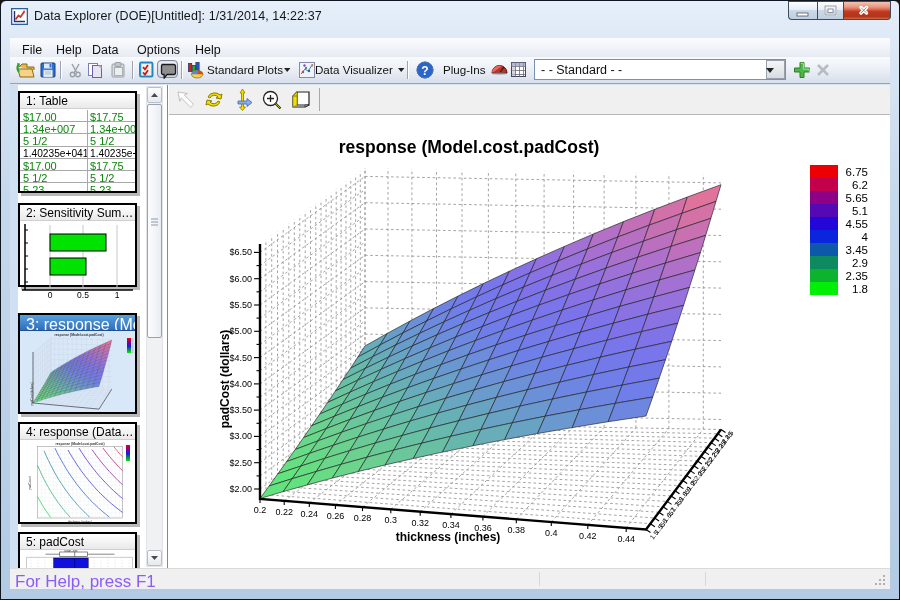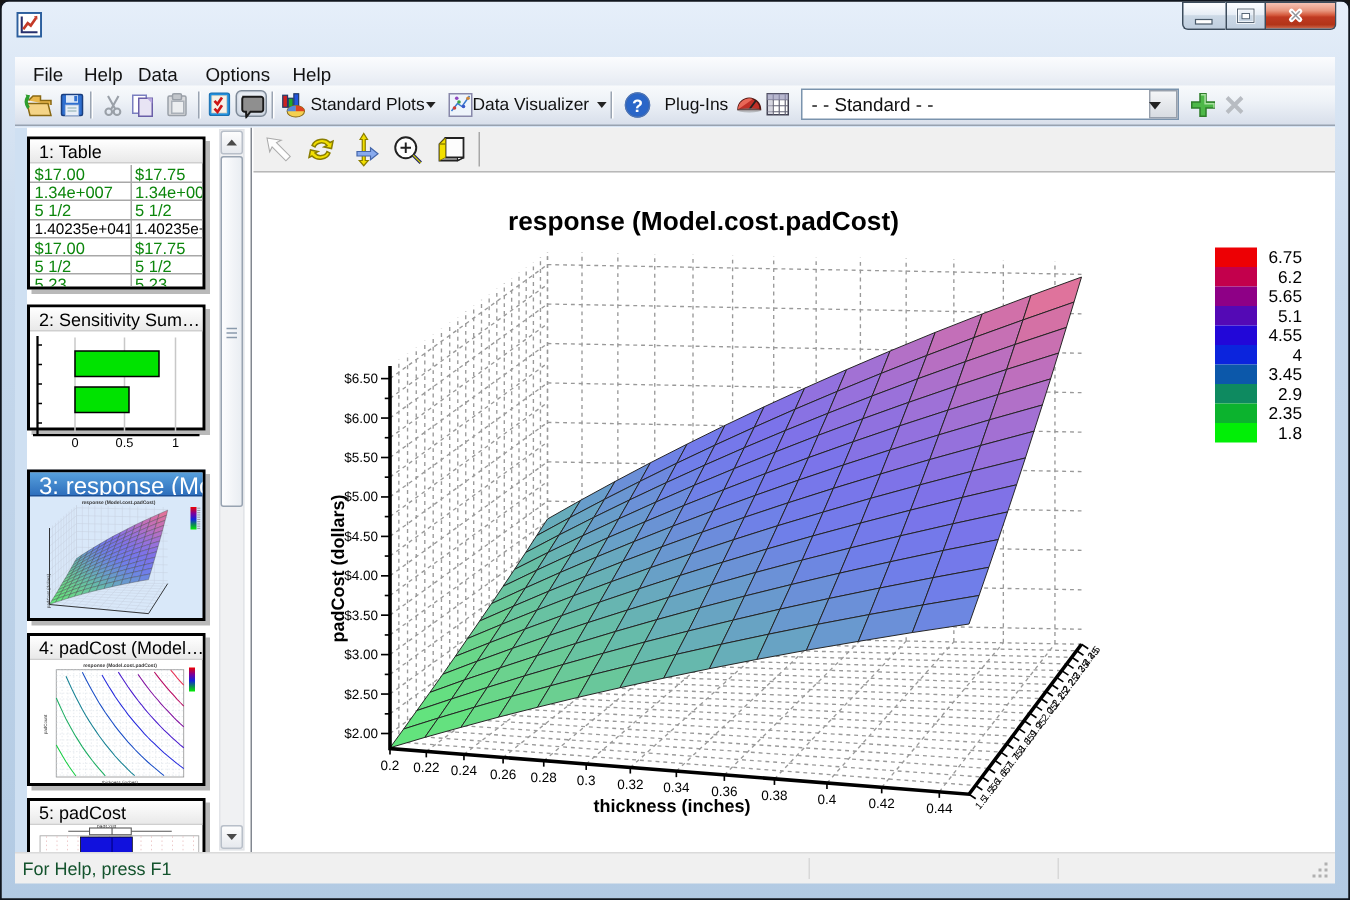--- a/index.html
+++ b/index.html
@@ -17,40 +17,41 @@
 #content{position:absolute;left:9px;right:9px;top:84px;bottom:31px;background:#fff;overflow:hidden}
 #sidestrip{position:absolute;left:0;top:0;bottom:0;width:8px;background:#cfe0f2}
 .panel{position:absolute;left:8px;width:119px;background:#fff;border:2px solid #000;box-shadow:3px 3px 0 #b9b9b9}
 .phead{height:16px;background:linear-gradient(180deg,#ffffff,#e9e9e9);border-bottom:1px solid #cfcfcf;font-size:12px;padding:1px 0 13px 6px;white-space:nowrap;overflow:hidden}
 .phead3{height:16px;background:linear-gradient(180deg,#57a0dc,#2e6fbd);border-bottom:1px solid #1d4f94;font-size:16px;color:#fff;padding:1px 0 0 6px;white-space:nowrap;overflow:hidden}
 #vscroll{position:absolute;left:136px;top:1px;width:17px;bottom:1px;background:#f0f1f3;border:1px solid #e2e4e8}
 .sbtn{position:absolute;left:0;width:15px;height:16px;background:linear-gradient(180deg,#fdfdfd,#e6e9ee);border:1px solid #b8bfc9;border-radius:2px}
 #sthumb{position:absolute;left:0px;top:17px;width:15px;height:234px;background:linear-gradient(90deg,#fdfdfe,#e9edf2);border:1px solid #98a3b1;border-radius:2px}
 #main{position:absolute;left:157px;right:0;top:0;bottom:0;border-left:1px solid #828790;background:#fff}
 #ctoolbar{position:absolute;left:1px;right:0;top:0;height:30px;background:#f0f0f0;border-bottom:1px solid #b8b8b8}
-#statusbar{position:absolute;left:9px;right:9px;bottom:10px;height:21px;background:#f0f0f0;border-top:1px solid #dadada;font-size:12px;color:#14532d}
+#statusbar{position:absolute;left:9px;right:9px;bottom:10px;height:21px;background:#f0f0f0;border-top:1px solid #dadada;font-size:17px;color:#8b5cf6}
 .ssep{position:absolute;top:3px;bottom:3px;width:1px;background:#d8d8d8}
 text{font-family:"Liberation Sans",sans-serif}
 .gd{stroke:#999;stroke-width:0.9;stroke-dasharray:2.6,2.6;fill:none}
 .tk{stroke:#000;stroke-width:1.1;fill:none}
 .ylab{font-size:9px;text-anchor:end;fill:#000}
 .xlab{font-size:9px;text-anchor:middle;fill:#000}
 .zlab{font-size:6.6px;text-anchor:start;fill:#000}
 .atitle{font-size:12px;font-weight:bold;fill:#000}
 .ctitle{font-size:17.5px;font-weight:bold;fill:#000}
 .leglab{font-size:11.5px;fill:#000}
 .tbtxt{position:absolute;top:6px;font-size:11.6px}
 </style></head><body>
 <div id="win">
 <svg id="appico" width="17" height="17" viewBox="0 0 17 17">
       <rect x="0.5" y="0.5" width="16" height="16" fill="#fff" stroke="#2c5f9e" stroke-width="1.6"></rect>
       <path d="M3.5 3v10.5H14" stroke="#27306e" stroke-width="1.4" fill="none"></path>
       <path d="M4.5 11.5l3-4 2 1.5 3.5-5" stroke="#c43a28" stroke-width="1.8" fill="none"></path>
       <path d="M11.5 3l2.3-.5.2 2.5z" fill="#c43a28"></path>
     </svg>
+<div id="title">Data Explorer (DOE)[Untitled]: 1/31/2014, 14:22:37</div>
 <div id="btnmin" class="capbtn"><svg width="27" height="17">
         <rect x="8" y="11" width="11" height="3" fill="#fff" stroke="#4a5a6a" stroke-width="0.8"></rect>
       </svg></div>
 <div id="btnmax" class="capbtn"><svg width="25" height="17">
         <rect x="7" y="4" width="11" height="9" fill="none" stroke="#fff" stroke-width="1.6"></rect>
         <rect x="7" y="4" width="11" height="9" fill="none" stroke="#4a5a6a" stroke-width="0.6"></rect>
         <rect x="10" y="7" width="5" height="3.5" fill="#fff" stroke="#4a5a6a" stroke-width="0.6"></rect>
       </svg></div>
 <div id="btnclose" class="capbtn"><svg width="45" height="17">
         <path d="M17 4 L22.5 9.5 M22.5 4 L17 9.5" transform="translate(0,1.5)" stroke="#fff" stroke-width="3.4" stroke-linecap="round"></path>
@@ -490,21 +491,21 @@
 <line x1="111.5" y1="15.8" x2="113.5" y2="15.8" stroke="#555" stroke-width="0.35"></line>
 <line x1="111.5" y1="17.3" x2="113.5" y2="17.3" stroke="#555" stroke-width="0.35"></line>
 <line x1="111.5" y1="18.8" x2="113.5" y2="18.8" stroke="#555" stroke-width="0.35"></line>
 <line x1="111.5" y1="20.3" x2="113.5" y2="20.3" stroke="#555" stroke-width="0.35"></line>
 <text x="59" y="4" font-size="3.3" text-anchor="middle" fill="#333" font-weight="bold">response (Model.cost.padCost)</text>
 <text x="52" y="96" font-size="3" text-anchor="middle" fill="#333">thickness (inches)</text>
 <text x="0" y="0" font-size="3" text-anchor="middle" fill="#333" transform="translate(13,62) rotate(-90)">padCost (dollars)</text>
         </svg>
       </div>
 <div class="panel" style="top:337px;height:102px">
-        <div class="phead">4: padCost (Model…</div>
+        <div class="phead">4: response (Data…</div>
 <svg style="position:absolute;left:0;top:17px" width="115" height="83" viewBox="0 0 115 83">
           <rect x="17.5" y="5.5" width="85.0" height="71.5" fill="#fff" stroke="#888" stroke-width="0.5"></rect>
 <g stroke="#ccd4dd" stroke-width="0.3" stroke-dasharray="1,1.2">
             <line x1="17.50" y1="5.5" x2="17.50" y2="77.0"></line>
             <line x1="21.40" y1="5.5" x2="21.40" y2="77.0"></line>
             <line x1="25.30" y1="5.5" x2="25.30" y2="77.0"></line>
             <line x1="29.20" y1="5.5" x2="29.20" y2="77.0"></line>
             <line x1="33.10" y1="5.5" x2="33.10" y2="77.0"></line>
             <line x1="37.00" y1="5.5" x2="37.00" y2="77.0"></line>
             <line x1="40.90" y1="5.5" x2="40.90" y2="77.0"></line>

